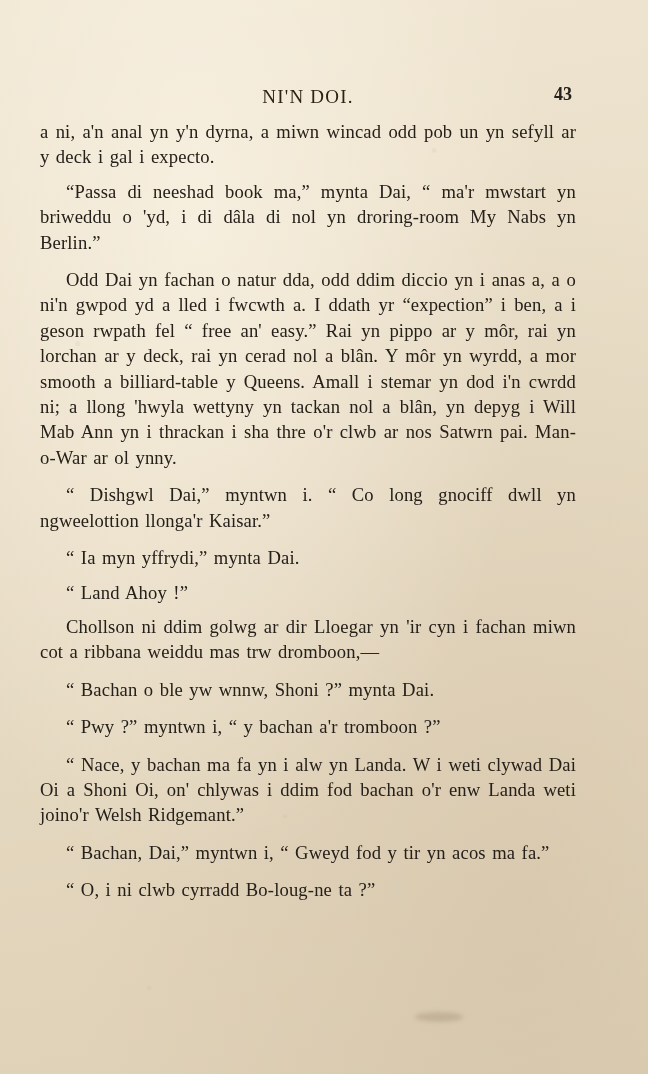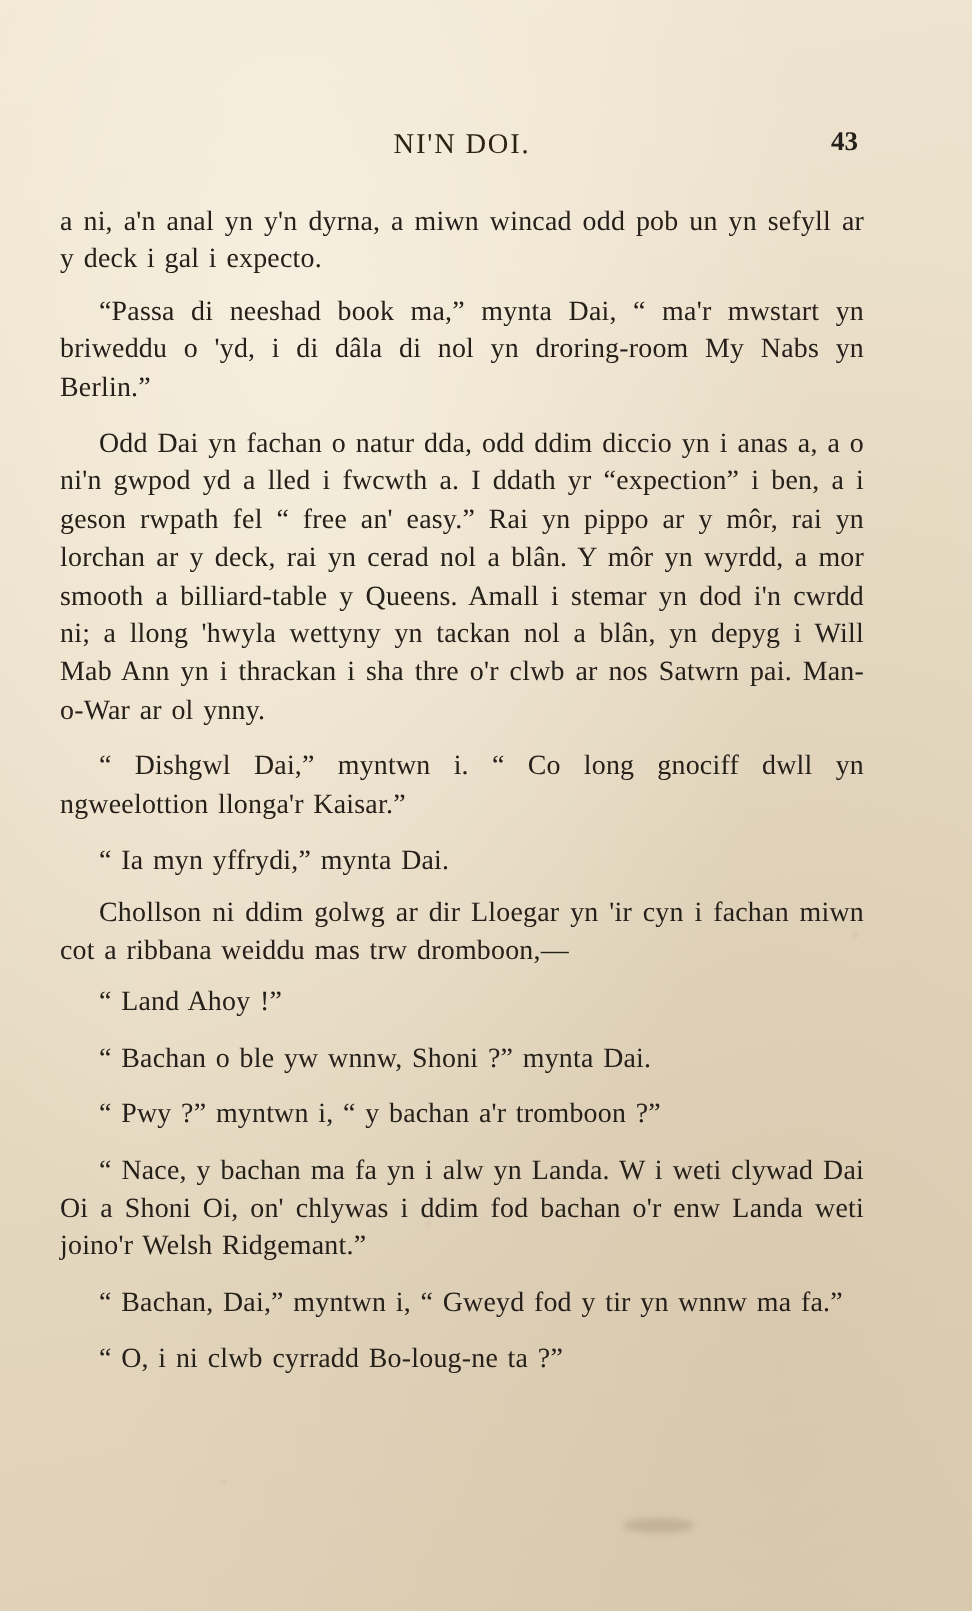--- a/index.html
+++ b/index.html
@@ -46,21 +46,21 @@
   }
   .content {
     position: absolute;
     left: 40px;
     top: 86px;
     width: 536px;
   }
   .running-head {
     position: relative;
     height: 30px;
-    margin-bottom: 19px;
+    margin-bottom: 3px;
   }
   .head-title {
     position: absolute;
     left: 0;
     right: 0;
     text-align: center;
     font-size: 19px;
     letter-spacing: 1.2px;
     color: #2c2315;
     font-family: "Liberation Serif", serif;
@@ -106,22 +106,22 @@
     <div class="running-head">
       <div class="head-title">NI'N DOI.</div>
       <div class="head-folio">43</div>
     </div>
 
     <p>a ni, a'n anal yn y'n dyrna, a miwn wincad odd pob un yn sefyll ar y deck i gal i expecto.</p>
     <p class="indent gap-sm">“Passa di neeshad book ma,” mynta Dai, “ ma'r mwstart yn briweddu o 'yd, i di dâla di nol yn droring-room My Nabs yn Berlin.”</p>
     <p class="indent gap">Odd Dai yn fachan o natur dda, odd ddim diccio yn i anas a, a o ni'n gwpod yd a lled i fwcwth a. I ddath yr “expection” i ben, a i geson rwpath fel “ free an' easy.” Rai yn pippo ar y môr, rai yn lorchan ar y deck, rai yn cerad nol a blân. Y môr yn wyrdd, a mor smooth a billiard-table y Queens. Amall i stemar yn dod i'n cwrdd ni; a llong 'hwyla wettyny yn tackan nol a blân, yn depyg i Will Mab Ann yn i thrackan i sha thre o'r clwb ar nos Satwrn pai. Man-o-War ar ol ynny.</p>
     <p class="indent gap">“ Dishgwl Dai,” myntwn i. “ Co long gnociff dwll yn ngweelottion llonga'r Kaisar.”</p>
     <p class="indent gap">“ Ia myn yffrydi,” mynta Dai.</p>
+    <p class="indent gap-sm">“ Land Ahoy !”</p>
     <p class="indent gap-sm">Chollson ni ddim golwg ar dir Lloegar yn 'ir cyn i fachan miwn cot a ribbana weiddu mas trw dromboon,—</p>
-    <p class="indent gap-sm">“ Land Ahoy !”</p>
     <p class="indent gap">“ Bachan o ble yw wnnw, Shoni ?” mynta Dai.</p>
     <p class="indent gap">“ Pwy ?” myntwn i, “ y bachan a'r tromboon ?”</p>
     <p class="indent gap">“ Nace, y bachan ma fa yn i alw yn Landa. W i weti clywad Dai Oi a Shoni Oi, on' chlywas i ddim fod bachan o'r enw Landa weti joino'r Welsh Ridgemant.”</p>
-    <p class="indent gap">“ Bachan, Dai,” myntwn i, “ Gweyd fod y tir yn wnnw ma fa.”</p>
+    <p class="indent gap">“ Bachan, Dai,” myntwn i, “ Gweyd fod y tir yn acos ma fa.”</p>
     <p class="indent gap">“ O, i ni clwb cyrradd Bo-loug-ne ta ?”</p>
 
   </div>
 </div>
 
 </body></html>

